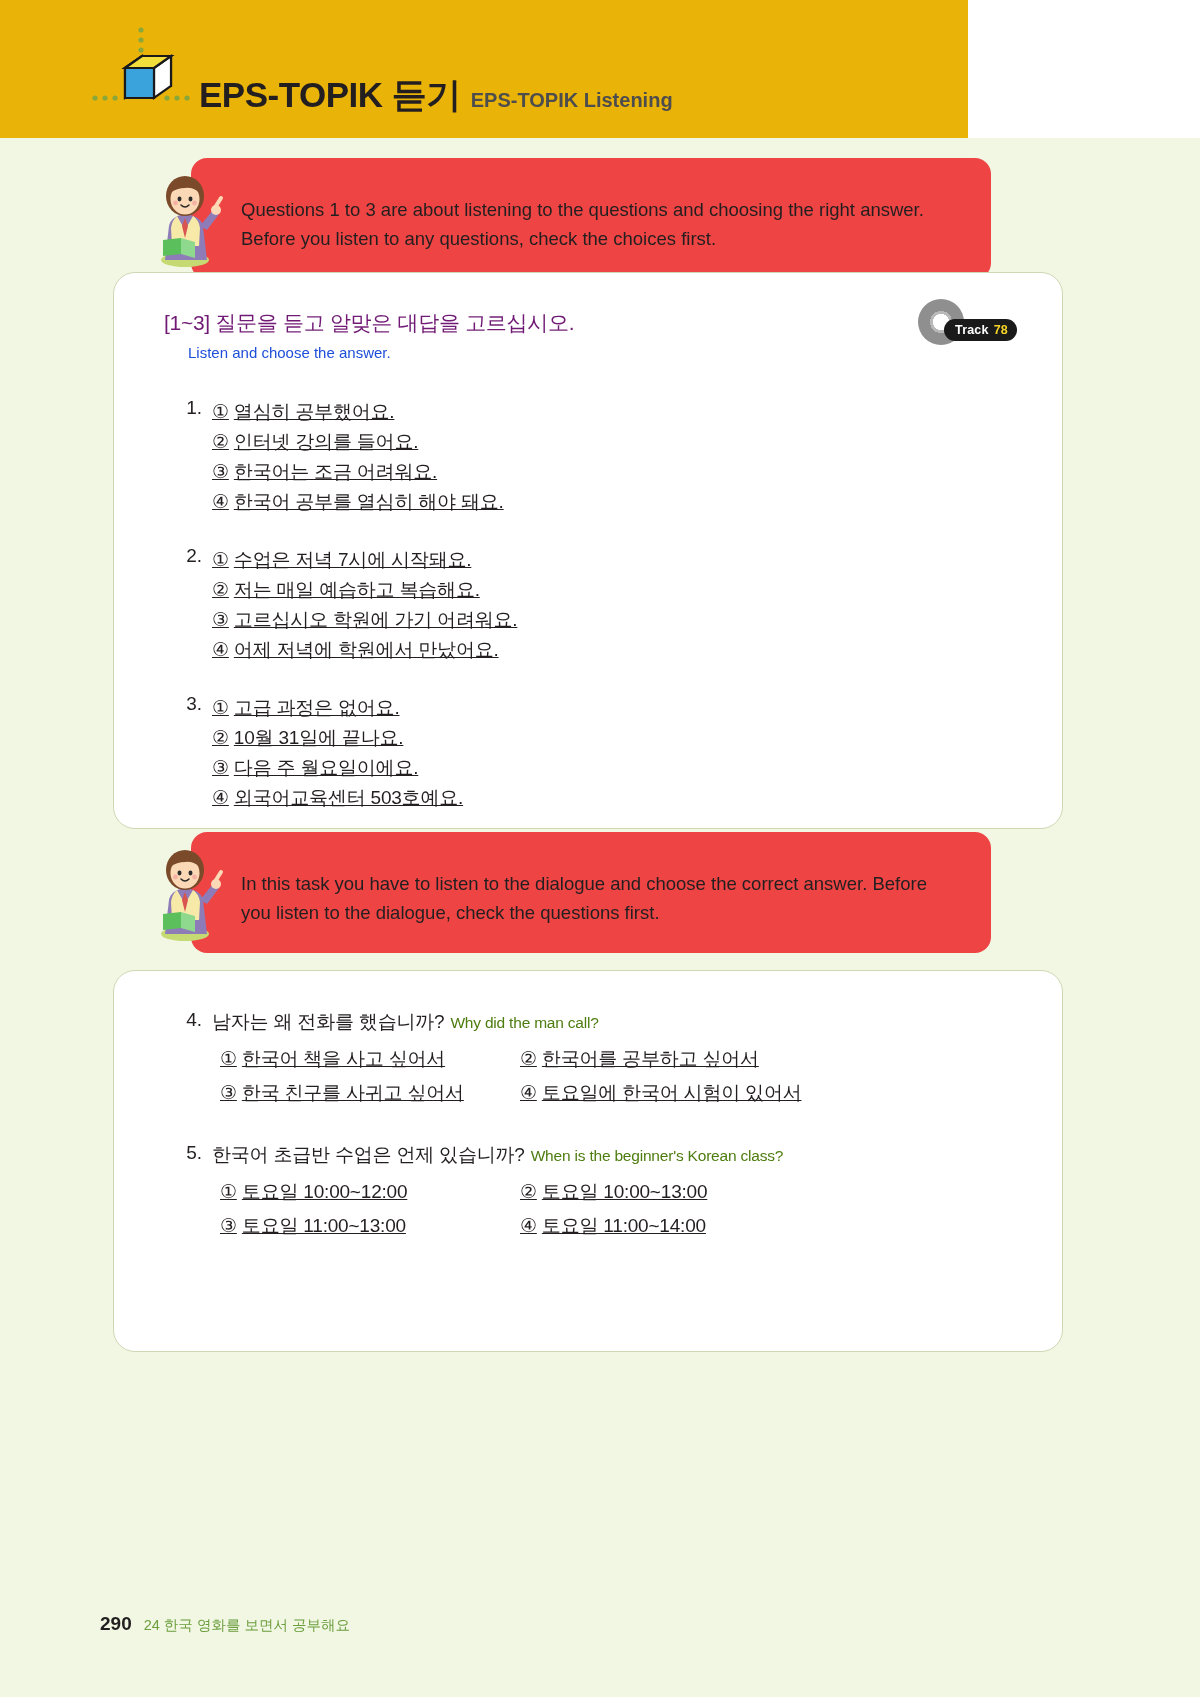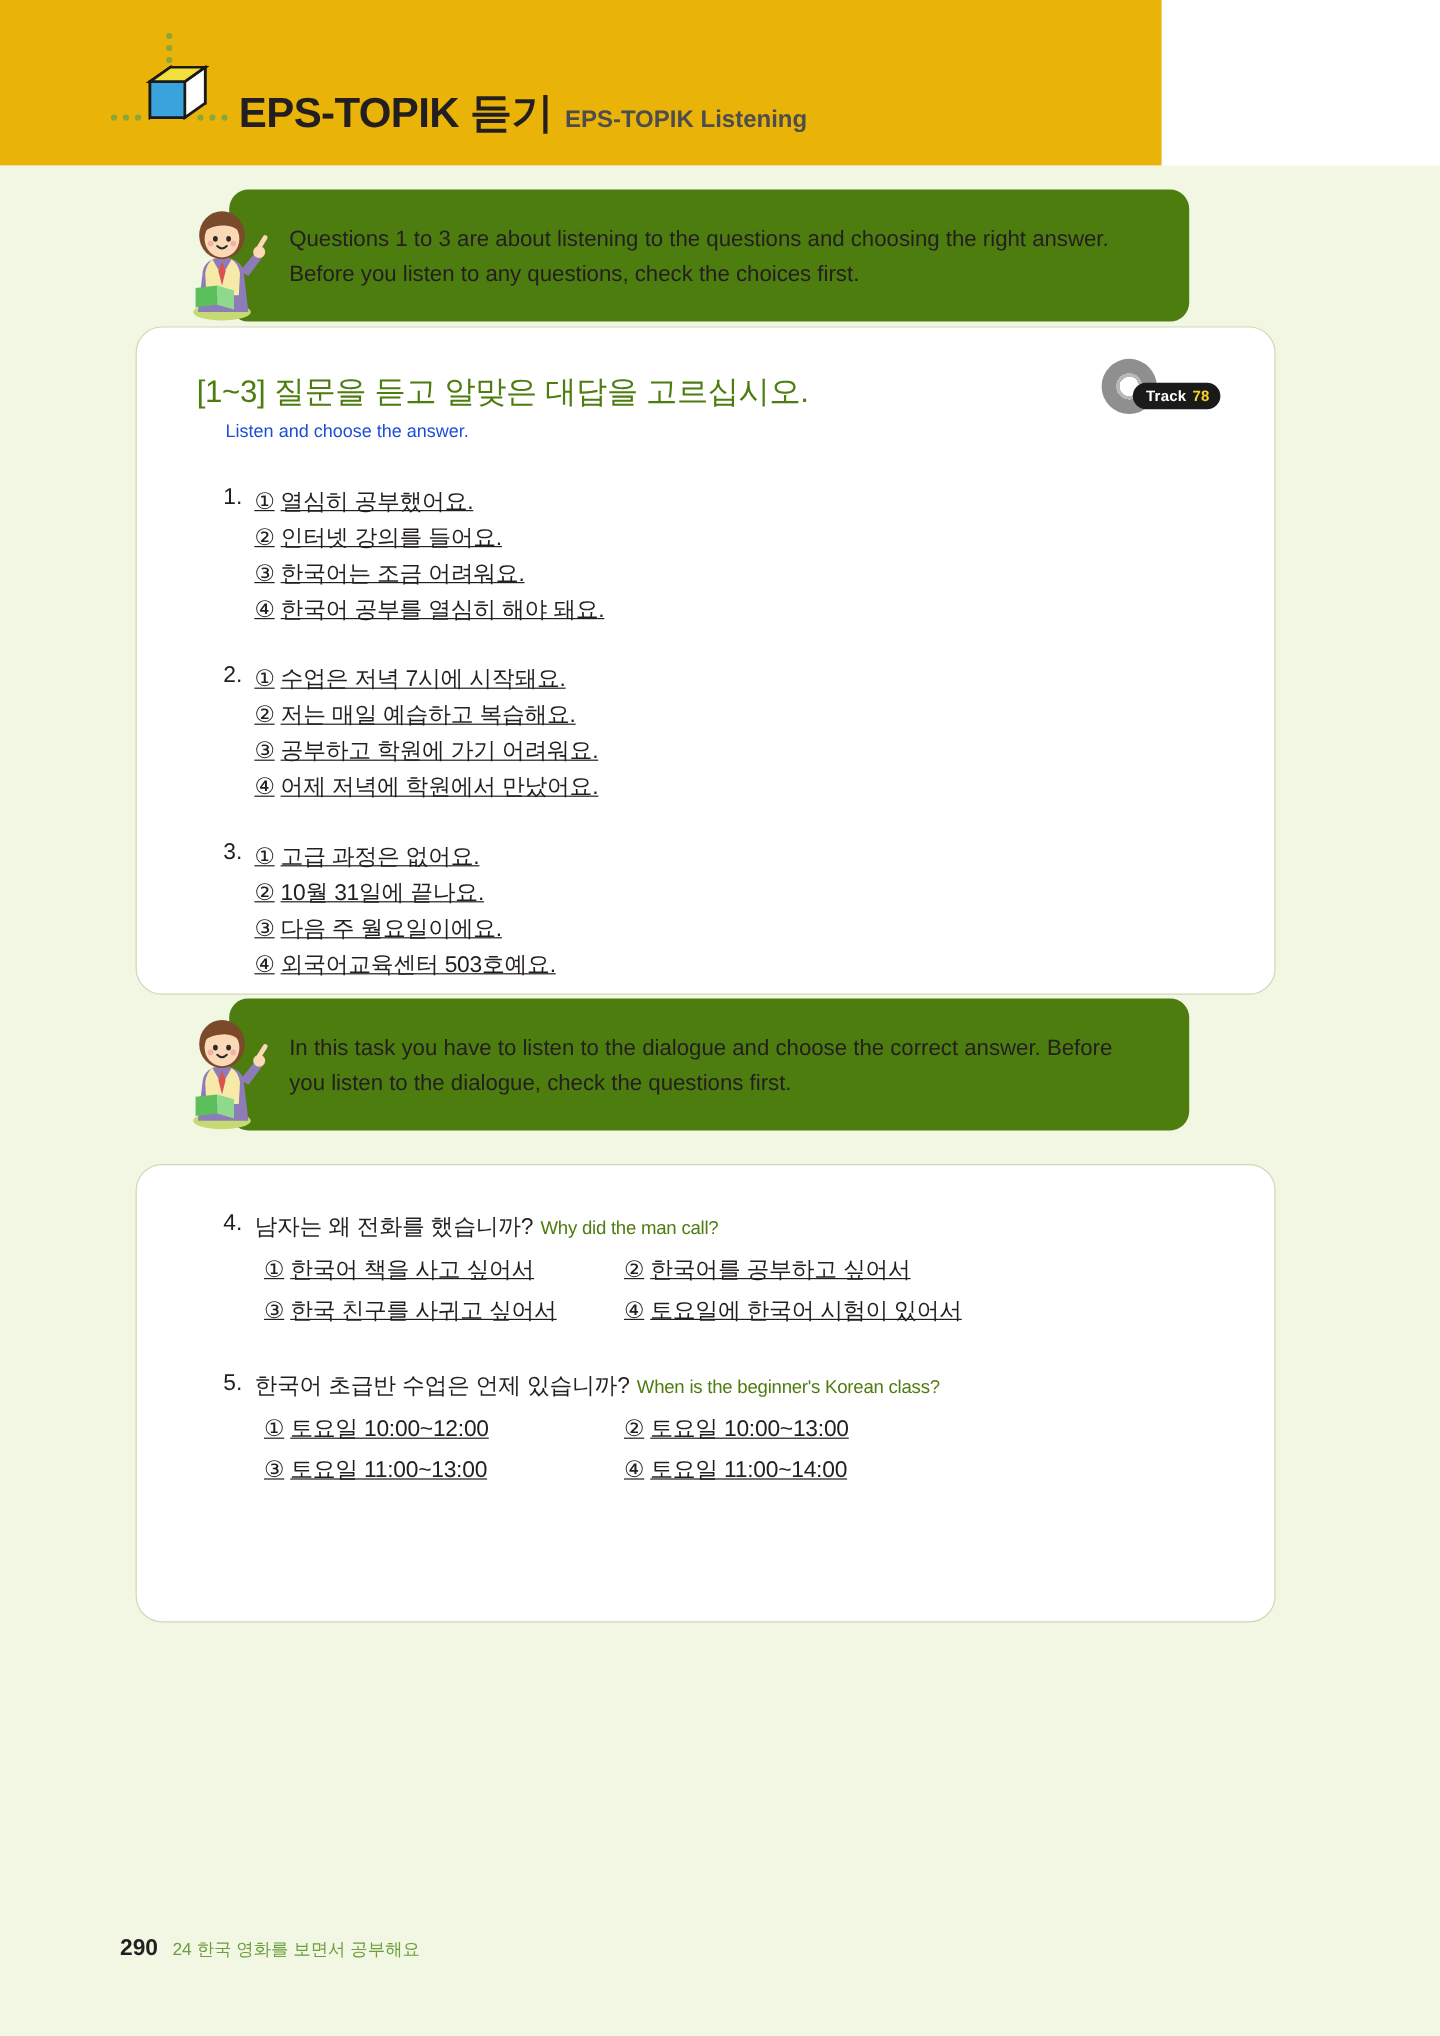--- a/index.html
+++ b/index.html
@@ -76,44 +76,44 @@
   }
   .teacher {
     width: 70px;
     height: 100px;
     flex: 0 0 auto;
     position: relative;
     z-index: 3;
     margin-top: 10px;
   }
   .bubble {
-    background: #4d7c0f;
+    background: #ef4444;
     border-radius: 16px;
-    padding: 27px 30px 26px 50px;
+    padding: 38px 30px 26px 50px;
     margin-left: -34px;
     font-size: 18.5px;
     line-height: 1.55;
     color: #231f20;
     width: 720px;
     box-sizing: content-box;
   }
   .bubble p { margin: 0; }
 
   
   .card {
     position: absolute;
     background: #ffffff;
     border: 1.5px solid #cfd8b4;
     border-radius: 22px;
     box-sizing: border-box;
   }
 
   .card-head-ko {
-    font-size: 26px;
-    color: #4d7c0f;
+    font-size: 21px;
+    color: #701a75;
     letter-spacing: -0.3px;
   }
   .card-head-en {
     font-size: 15px;
     color: #1d4ed8;
     margin-top: 7px;
     margin-left: 24px;
   }
 
   
@@ -327,21 +327,21 @@
         <div class="q-row">
           <div class="q-num">2.</div>
           <div class="choices-col">
             <div class="choice">
               <span class="marker">①</span><span>수업은 저녁 7시에 시작돼요.</span>
             </div>
             <div class="choice">
               <span class="marker">②</span><span>저는 매일 예습하고 복습해요.</span>
             </div>
             <div class="choice">
-              <span class="marker">③</span><span>공부하고 학원에 가기 어려워요.</span>
+              <span class="marker">③</span><span>고르십시오 학원에 가기 어려워요.</span>
             </div>
             <div class="choice">
               <span class="marker">④</span><span>어제 저녁에 학원에서 만났어요.</span>
             </div>
           </div>
         </div>
       </div>
 
       <div class="q-block">
         <div class="q-row">

